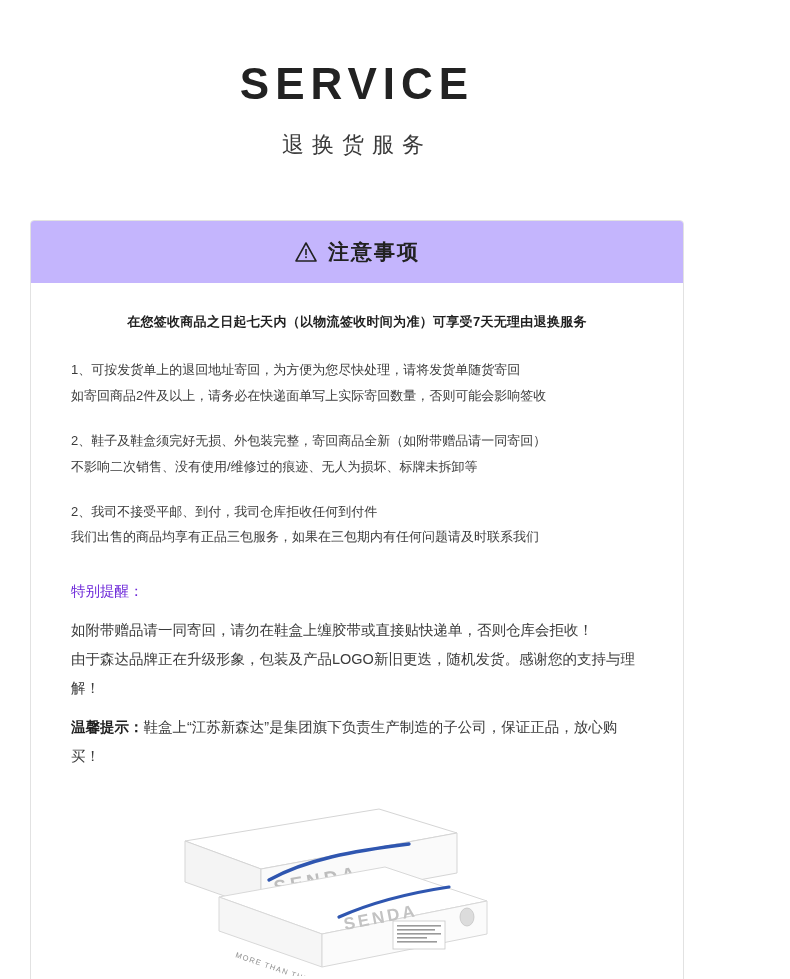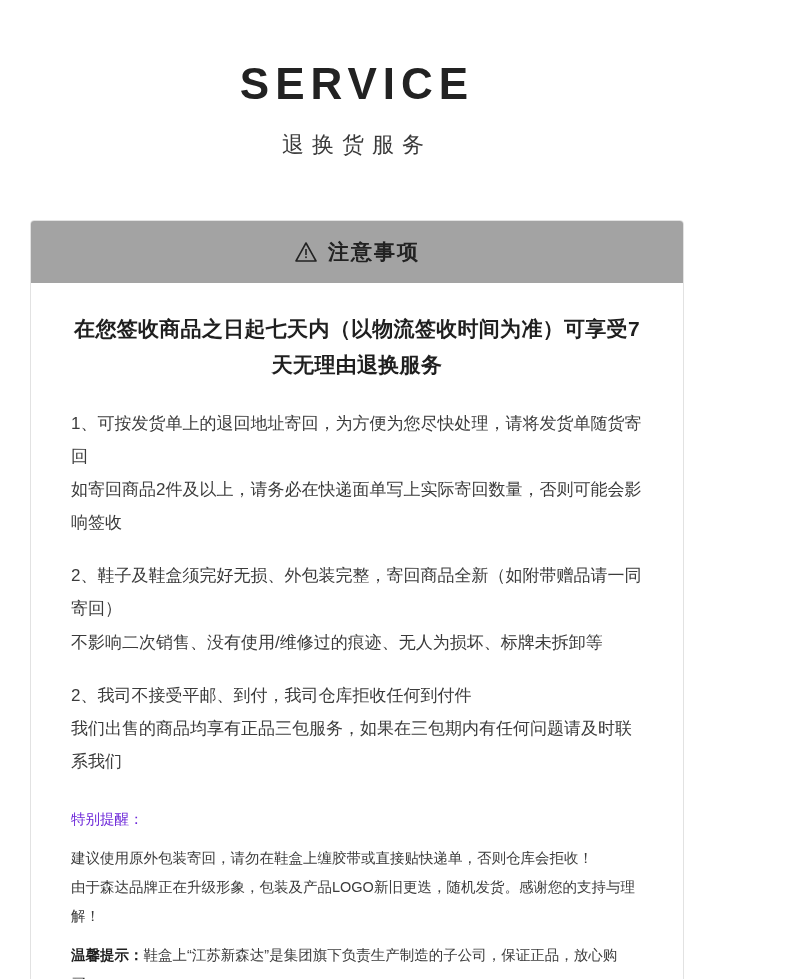--- a/index.html
+++ b/index.html
@@ -43,21 +43,21 @@
 
   
   .card {
     margin: 60px 30px 0 30px;
     border: 1px solid #e2e2e2;
     border-radius: 4px;
     background: #ffffff;
     overflow: hidden;
   }
   .card-head {
-    background: #a3a3a3;
+    background: #c4b5fd;
     height: 62px;
     display: flex;
     align-items: center;
     justify-content: center;
     gap: 10px;
   }
   .warn-icon {
     display: inline-flex;
     align-items: center;
     justify-content: center;
@@ -70,30 +70,30 @@
     color: #222222;
     letter-spacing: 2px;
   }
 
   .card-body {
     padding: 28px 40px 34px 40px;
   }
 
   .lead {
     text-align: center;
-    font-size: 21px;
+    font-size: 13px;
     font-weight: bold;
     color: #1f1f1f;
     line-height: 1.7;
     margin-bottom: 24px;
     letter-spacing: 0.3px;
   }
 
   .para {
-    font-size: 17px;
+    font-size: 13px;
     color: #3b3b3b;
     line-height: 1.95;
     margin: 0 0 20px 0;
   }
   .para .l {
     display: block;
   }
 
   .tips-title {
     font-size: 14.5px;
@@ -159,21 +159,21 @@
         <span class="l">2、鞋子及鞋盒须完好无损、外包装完整，寄回商品全新（如附带赠品请一同寄回）</span>
         <span class="l">不影响二次销售、没有使用/维修过的痕迹、无人为损坏、标牌未拆卸等</span>
       </div>
 
       <div class="para">
         <span class="l">2、我司不接受平邮、到付，我司仓库拒收任何到付件</span>
         <span class="l">我们出售的商品均享有正品三包服务，如果在三包期内有任何问题请及时联系我们</span>
       </div>
 
       <div class="tips-title">特别提醒：</div>
-      <div class="tip-line">建议使用原外包装寄回，请勿在鞋盒上缠胶带或直接贴快递单，否则仓库会拒收！</div>
+      <div class="tip-line">如附带赠品请一同寄回，请勿在鞋盒上缠胶带或直接贴快递单，否则仓库会拒收！</div>
       <div class="tip-line">由于森达品牌正在升级形象，包装及产品LOGO新旧更迭，随机发货。感谢您的支持与理解！</div>
 
       <div class="tip-line" style="margin-top:10px;">
         <span class="tip-strong">温馨提示：</span><span>鞋盒上“江苏新森达”是集团旗下负责生产制造的子公司，保证正品，放心购买！</span>
       </div>
 
       <div class="illustration">
         <svg width="400" height="195" viewBox="0 0 400 195" aria-hidden="true">
 
           <g>

